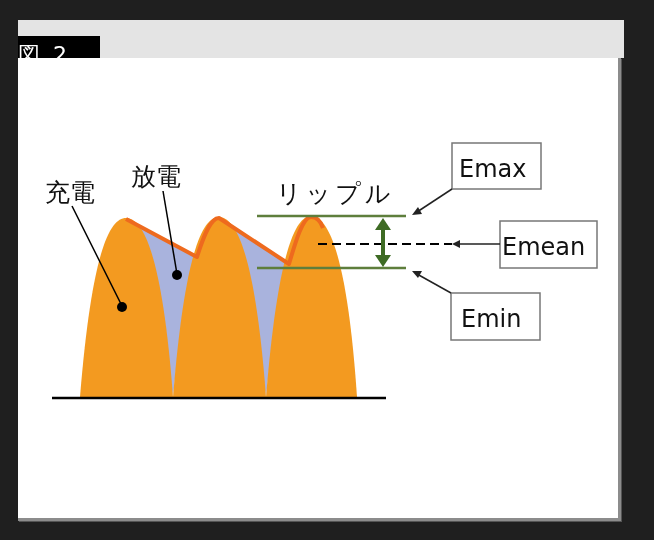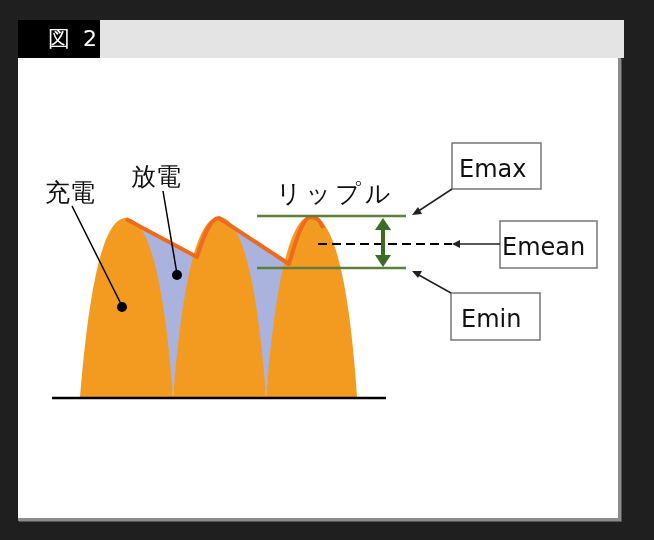--- a/index.html
+++ b/index.html
@@ -10,23 +10,23 @@
     font-family: "DejaVu Sans", sans-serif;
   }
   .frame {
     position: absolute; left: 18px; top: 20px; width: 606px; height: 502px;
   }
   .header {
     position: absolute; left: 0; top: 0; width: 606px; height: 38px;
     background: #e4e4e4;
   }
   .fig-label {
-    position: absolute; left: 0; top: 0; width: 82px; height: 38px;
+    position: absolute; left: 0; top: 16px; width: 82px; height: 38px;
     background: #000; color: #fff;
-    font-size: 22px; line-height: 38px; text-align: right; letter-spacing: 3px;
+    font-size: 22px; line-height: 38px; text-align: left; letter-spacing: 3px;
   }
   .fig-title {
     position: absolute; left: 100px; top: 0; height: 38px; line-height: 38px;
     font-size: 22px; color: #111; letter-spacing: 1px;
   }
   .panel {
     position: absolute; left: 0; top: 38px; width: 600px; height: 460px;
     background: #fff;
     border-right: 3px solid #8c8c8c; border-bottom: 3px solid #8c8c8c;
     box-shadow: 1px 1px 0 #555;

